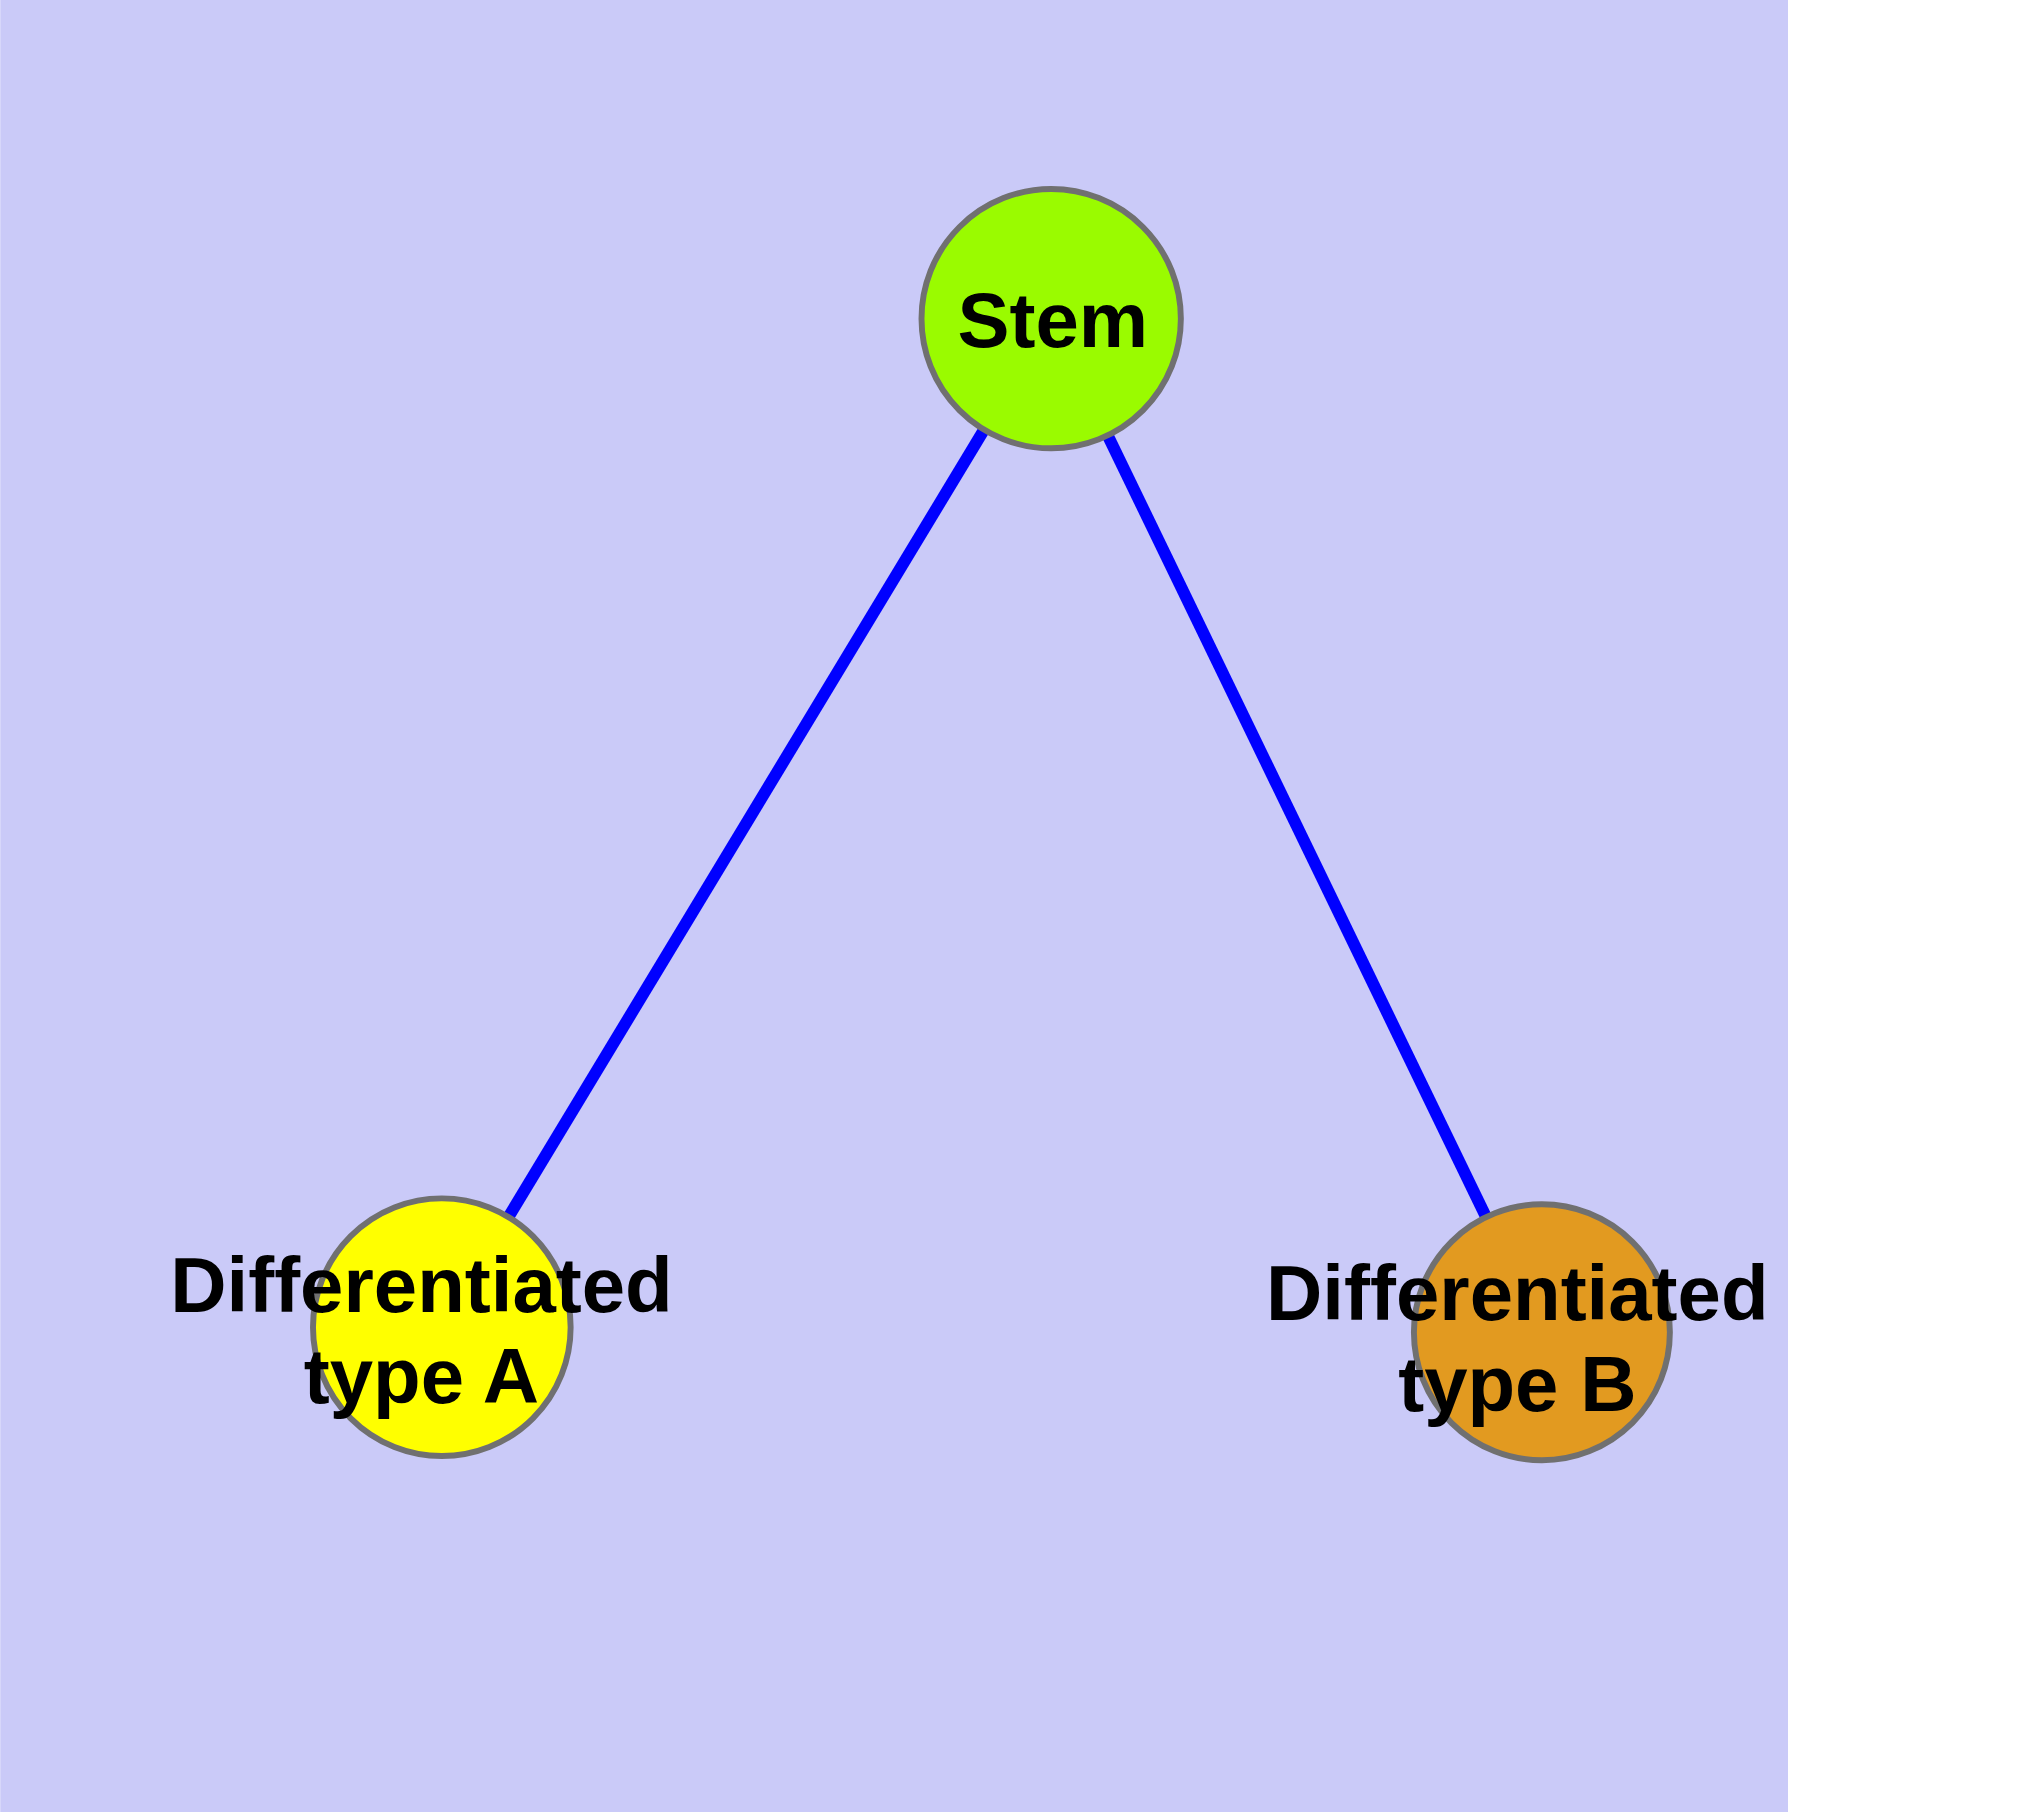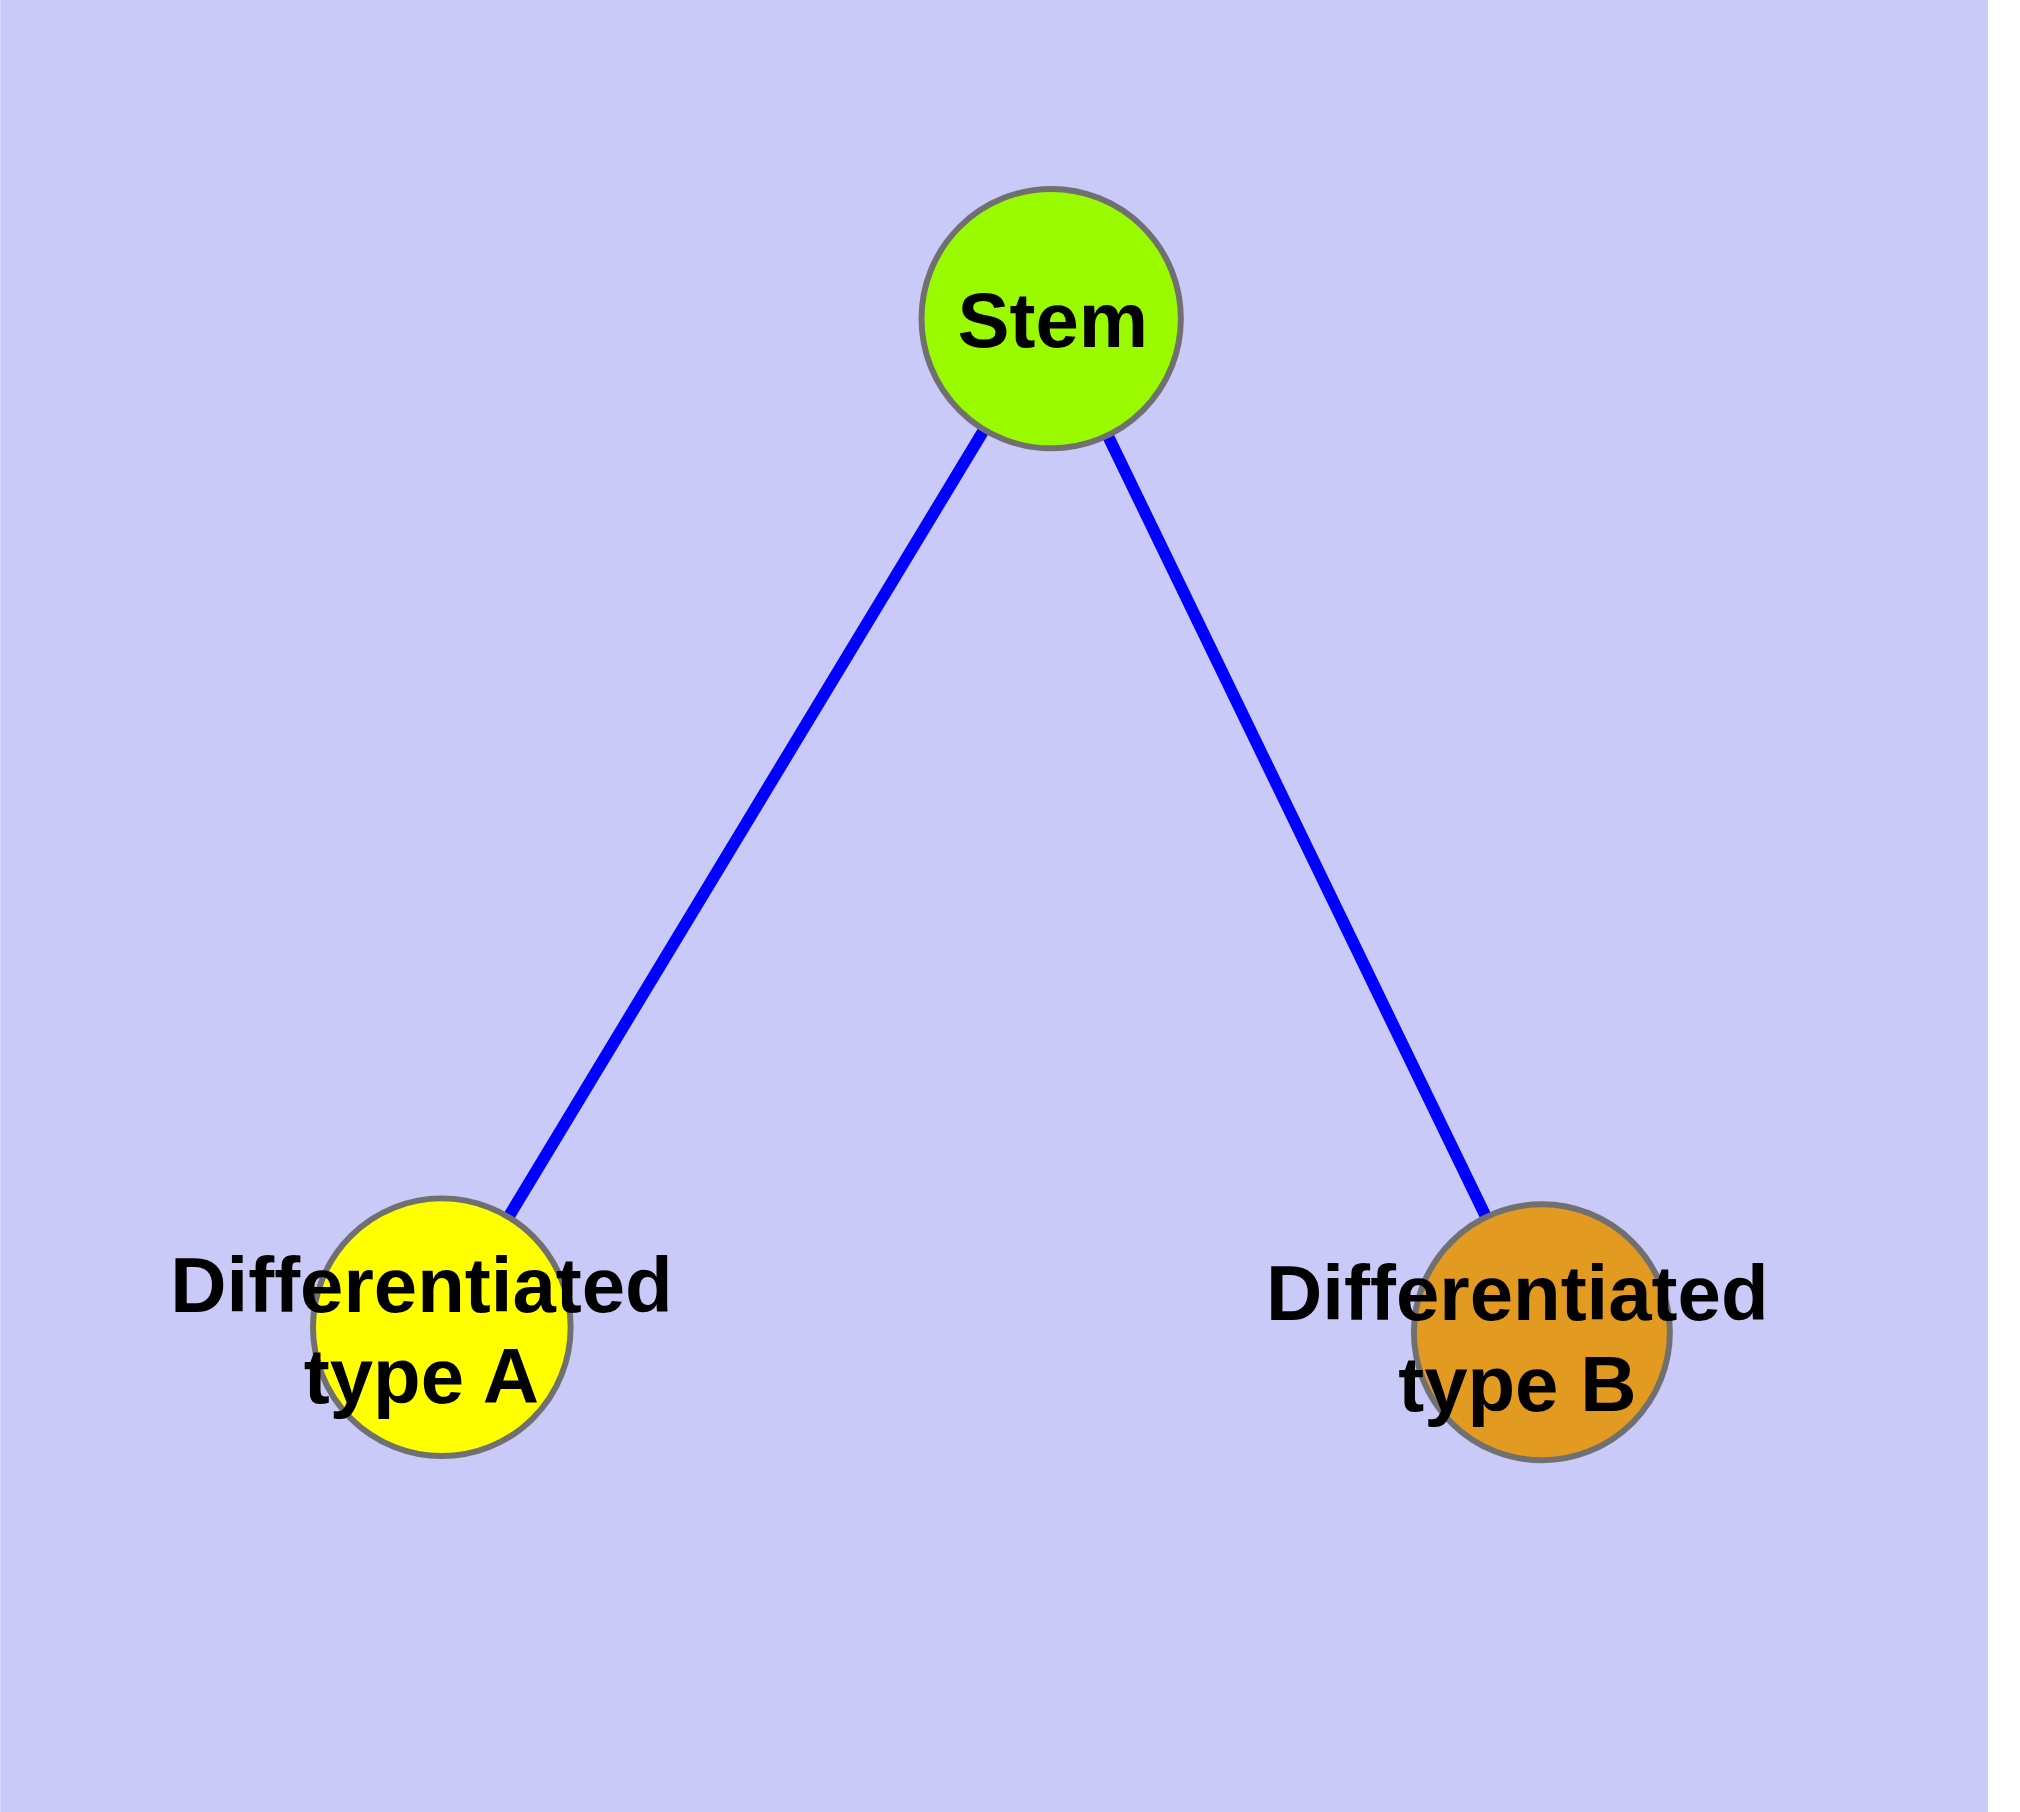--- a/index.html
+++ b/index.html
@@ -1,21 +1,21 @@
 <!DOCTYPE html>
 <html style="font-size:13.6px"><head>
 <meta charset="utf-8">
 <style>
   html, body {
     margin: 0;
     padding: 0;
   }
   .diagram-page {
     position: relative;
-    width: 1988px;
+    width: 1788px;
     height: 1812px;
     overflow: hidden;
   }
   svg {
     display: block;
   }
   .node-label {
     font-family: "Liberation Sans", sans-serif;
     font-weight: bold;
     font-size: 92px;

